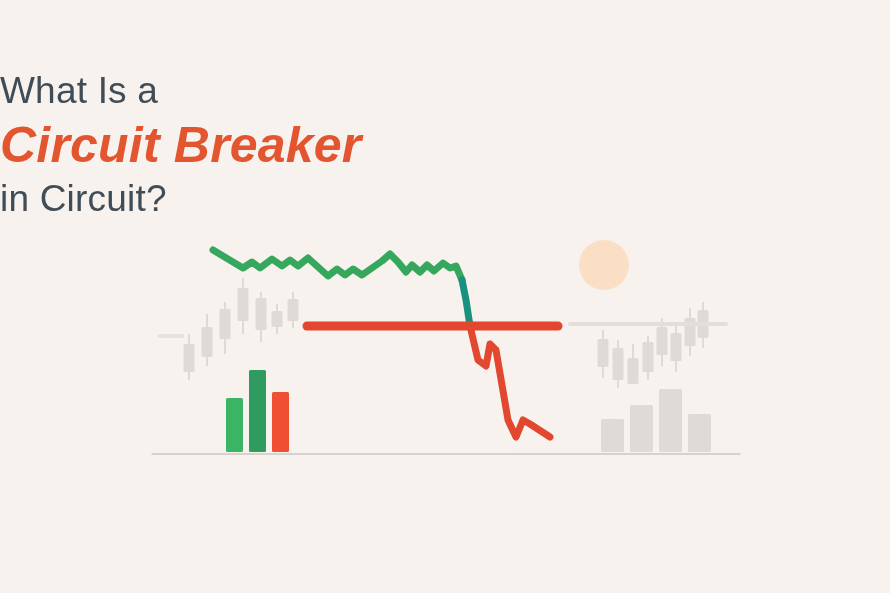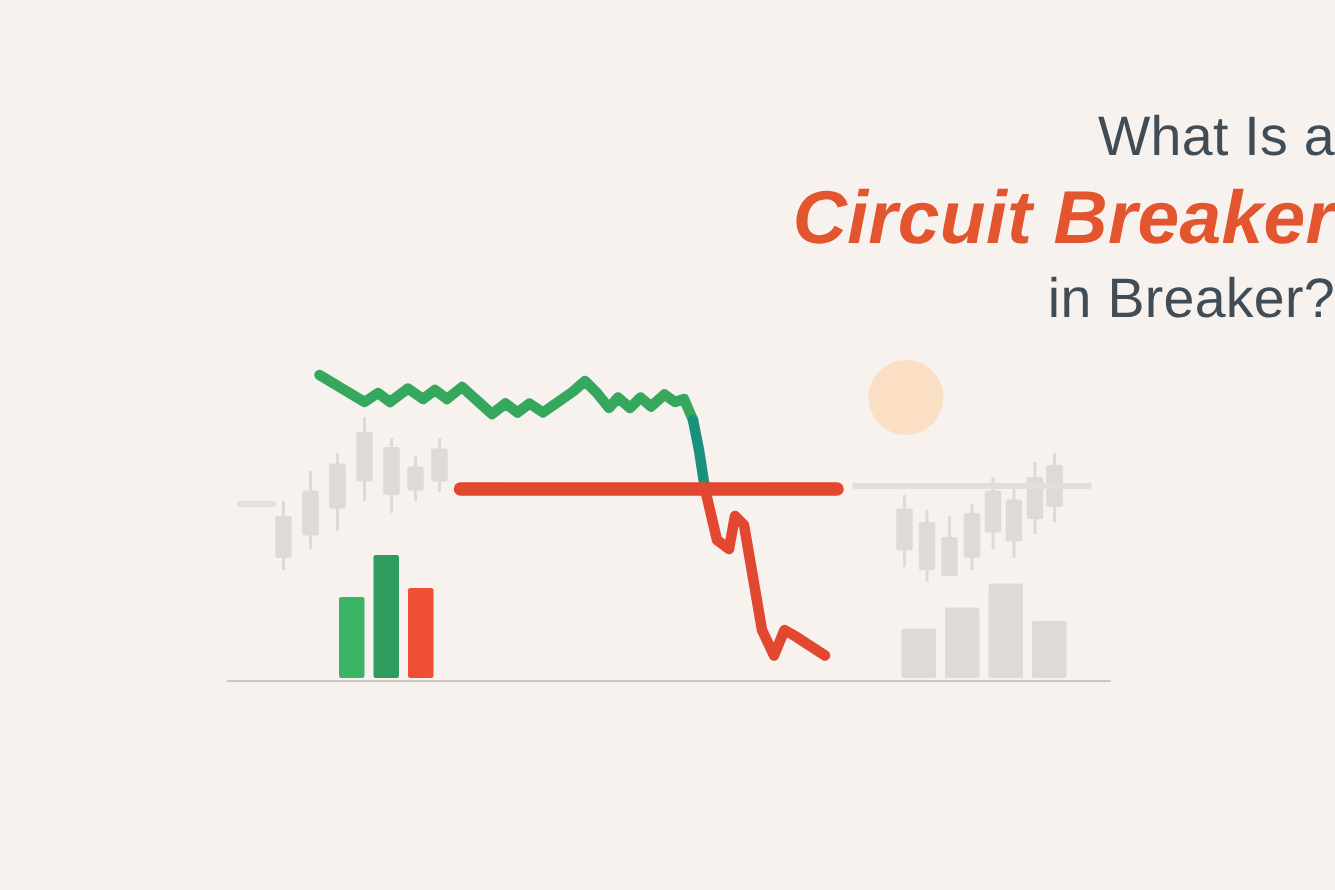--- a/index.html
+++ b/index.html
@@ -19,21 +19,21 @@
     height: 593px;
     background: #f7f2ee;
   }
 
   
   #title-block {
     position: absolute;
     left: 0;
     top: 68px;
     width: 890px;
-    text-align: right;
+    text-align: left;
     user-select: none;
   }
   .title-line-1 {
     display: block;
     font-size: 37px;
     line-height: 46px;
     font-weight: 400;
     color: #414d56;
     letter-spacing: 0.2px;
   }
@@ -138,16 +138,16 @@
           <rect x="249" y="370" width="17" height="82" rx="1.5" ry="1.5" fill="#2f9b5f"></rect>
           <rect x="272" y="392" width="17" height="60" rx="1.5" ry="1.5" fill="#ef4f33"></rect>
         </g>
 
     </svg>
   </div>
 
   <div id="title-block">
     <span class="title-line-1">What Is a</span>
     <span class="title-line-2">Circuit Breaker</span>
-    <span class="title-line-3">in Breaker?</span>
+    <span class="title-line-3">in Circuit?</span>
   </div>
 
 </div>
 
 </body></html>

